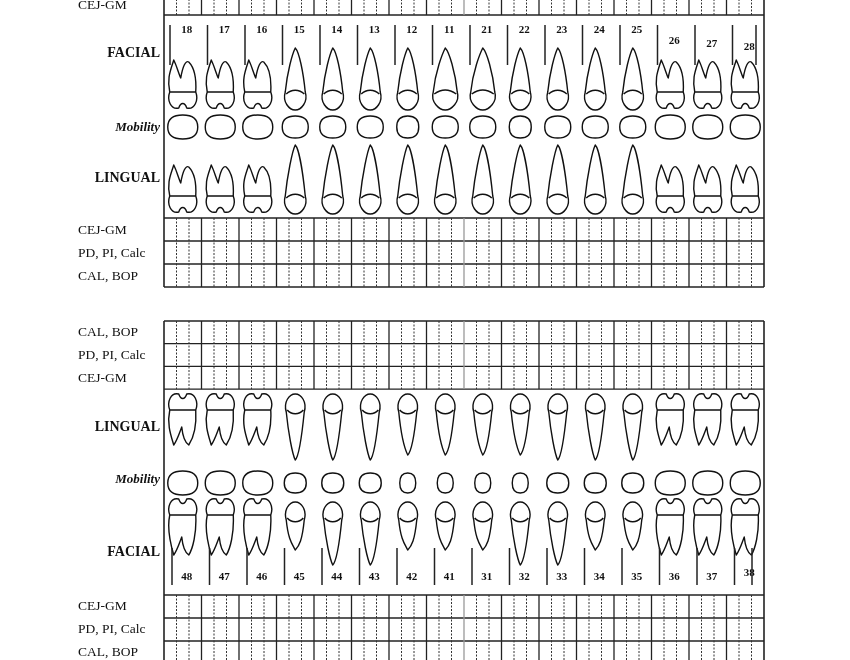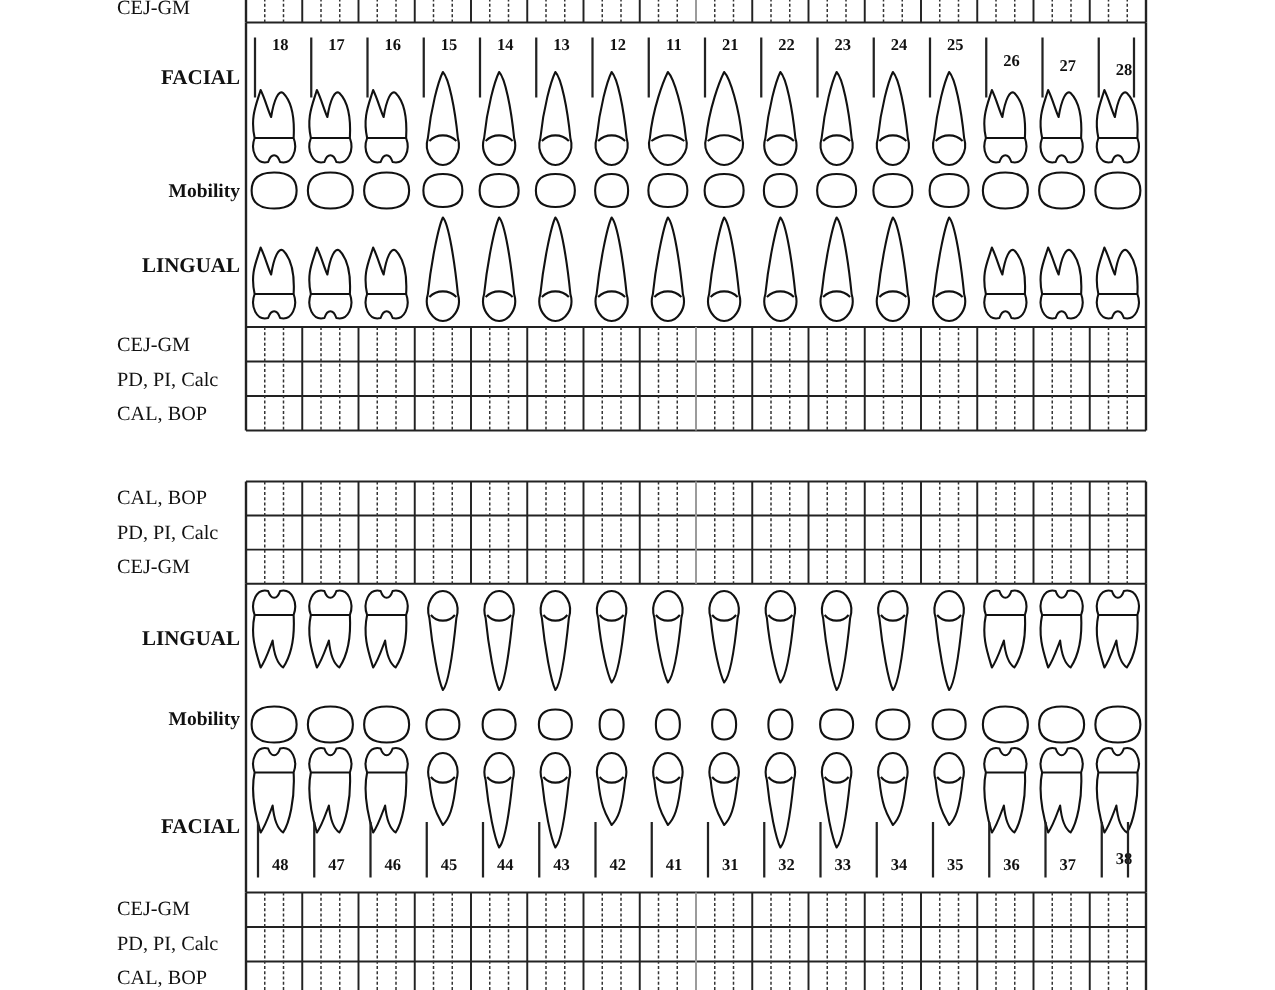--- a/index.html
+++ b/index.html
@@ -1,20 +1,20 @@
 <!DOCTYPE html>
 <html><head>
 <meta charset="utf-8">
 <style>
   html,body{margin:0;padding:0;background:#fff;}
   body{width:850px;height:660px;position:relative;overflow:hidden;font-family:"Liberation Serif","DejaVu Serif",serif;color:#111;}
   .lbl{position:absolute;font-size:13.5px;line-height:1;white-space:nowrap;}
   .lbl.side{left:78px;}
   .lbl.bold{font-weight:bold;font-size:14px;right:690px;text-align:center;}
-  .lbl.ital{font-weight:bold;font-size:13px;right:690px;text-align:right;}
+  .lbl.ital{font-style:italic;font-weight:bold;font-size:13px;right:690px;text-align:right;}
   svg{position:absolute;left:0;top:0;}
   .num{font-family:"Liberation Serif","DejaVu Serif",serif;font-weight:bold;font-size:11px;fill:#111;}
 </style>
 </head>
 <body>
 
 <div class="lbl side" style="top:-2px;">CEJ-GM</div>
 <div class="lbl bold" style="top:46px;">FACIAL</div>
 <div class="lbl ital" style="top:120px;">Mobility</div>
 <div class="lbl bold" style="top:171px;">LINGUAL</div>

